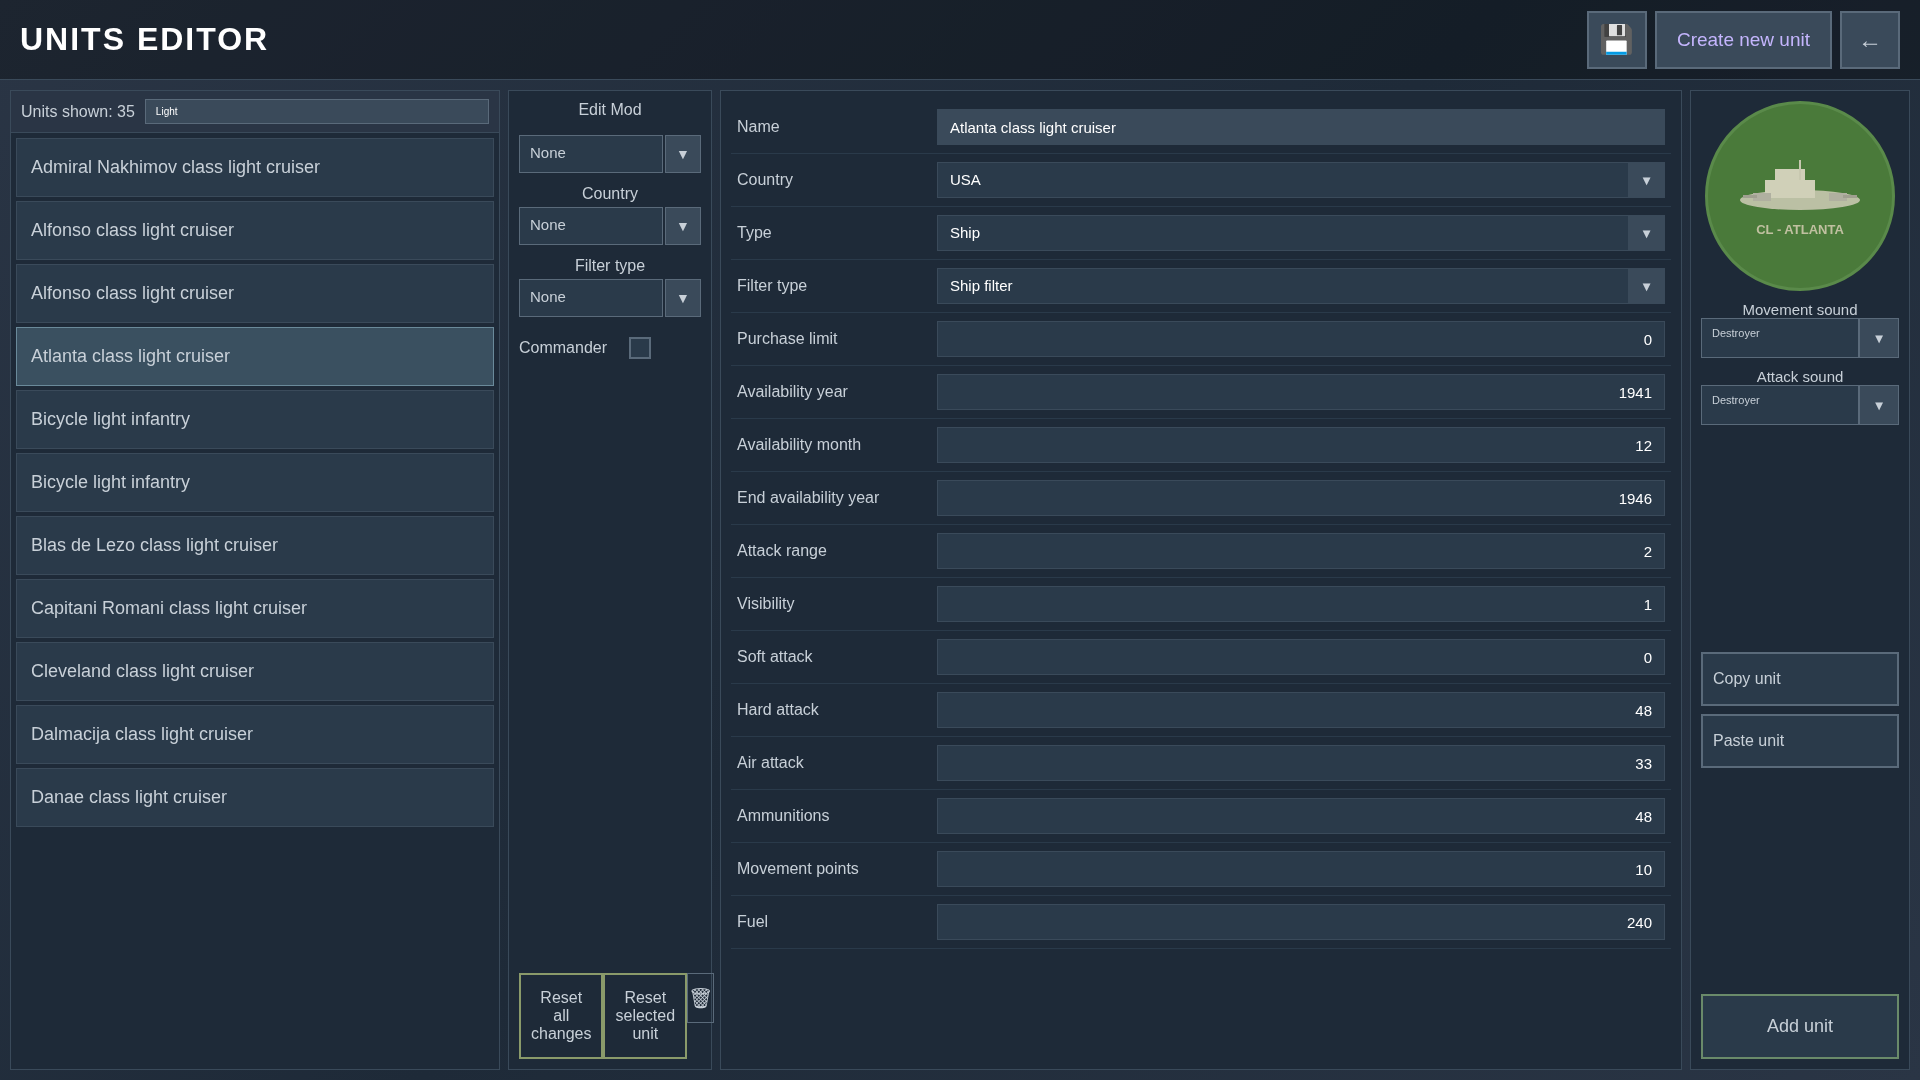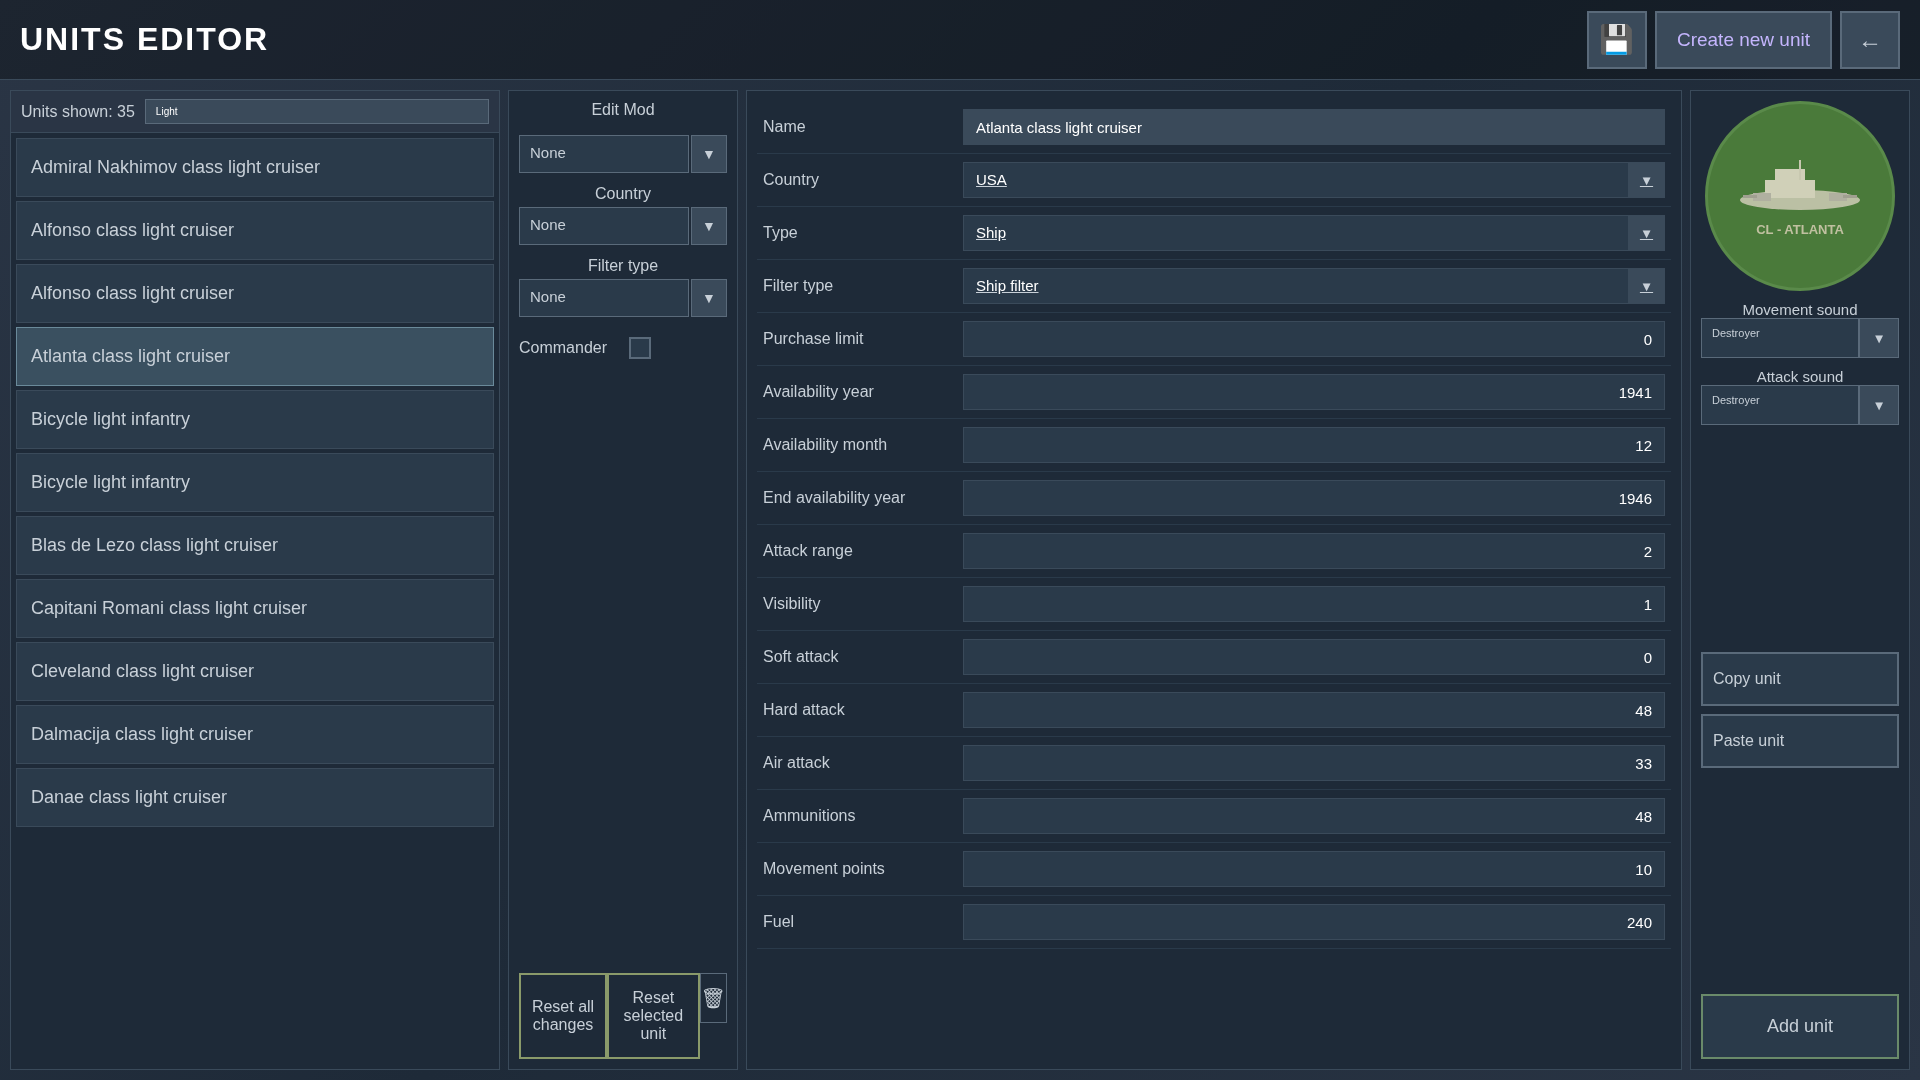--- a/index.html
+++ b/index.html
@@ -156,21 +156,21 @@
       text-align: left;
     }
 
     .unit-item.selected {
       background: #3a5060;
       border-color: #6a8a9a;
     }
 
     
     .middle-panel {
-      width: 230px;
+      width: 204px;
       display: flex;
       flex-direction: column;
       padding: 10px;
       gap: 12px;
       background: #1e2a38;
       border: 1px solid #3a4a5a;
       margin-right: 8px;
     }
 
     .section-label {
@@ -318,21 +318,20 @@
       min-height: 36px;
       display: flex;
       align-items: center;
       justify-content: flex-end;
     }
 
     .detail-dropdown {
       flex: 1;
       display: flex;
       gap: 0;
-      text-decoration: underline;
     }
 
     .detail-dropdown-input {
       flex: 1;
       background: #2a3a4a;
       border: 1px solid #3a4a5a;
       color: #ffffff;
       padding: 8px 12px;
       font-size: 15px;
       height: 36px;

